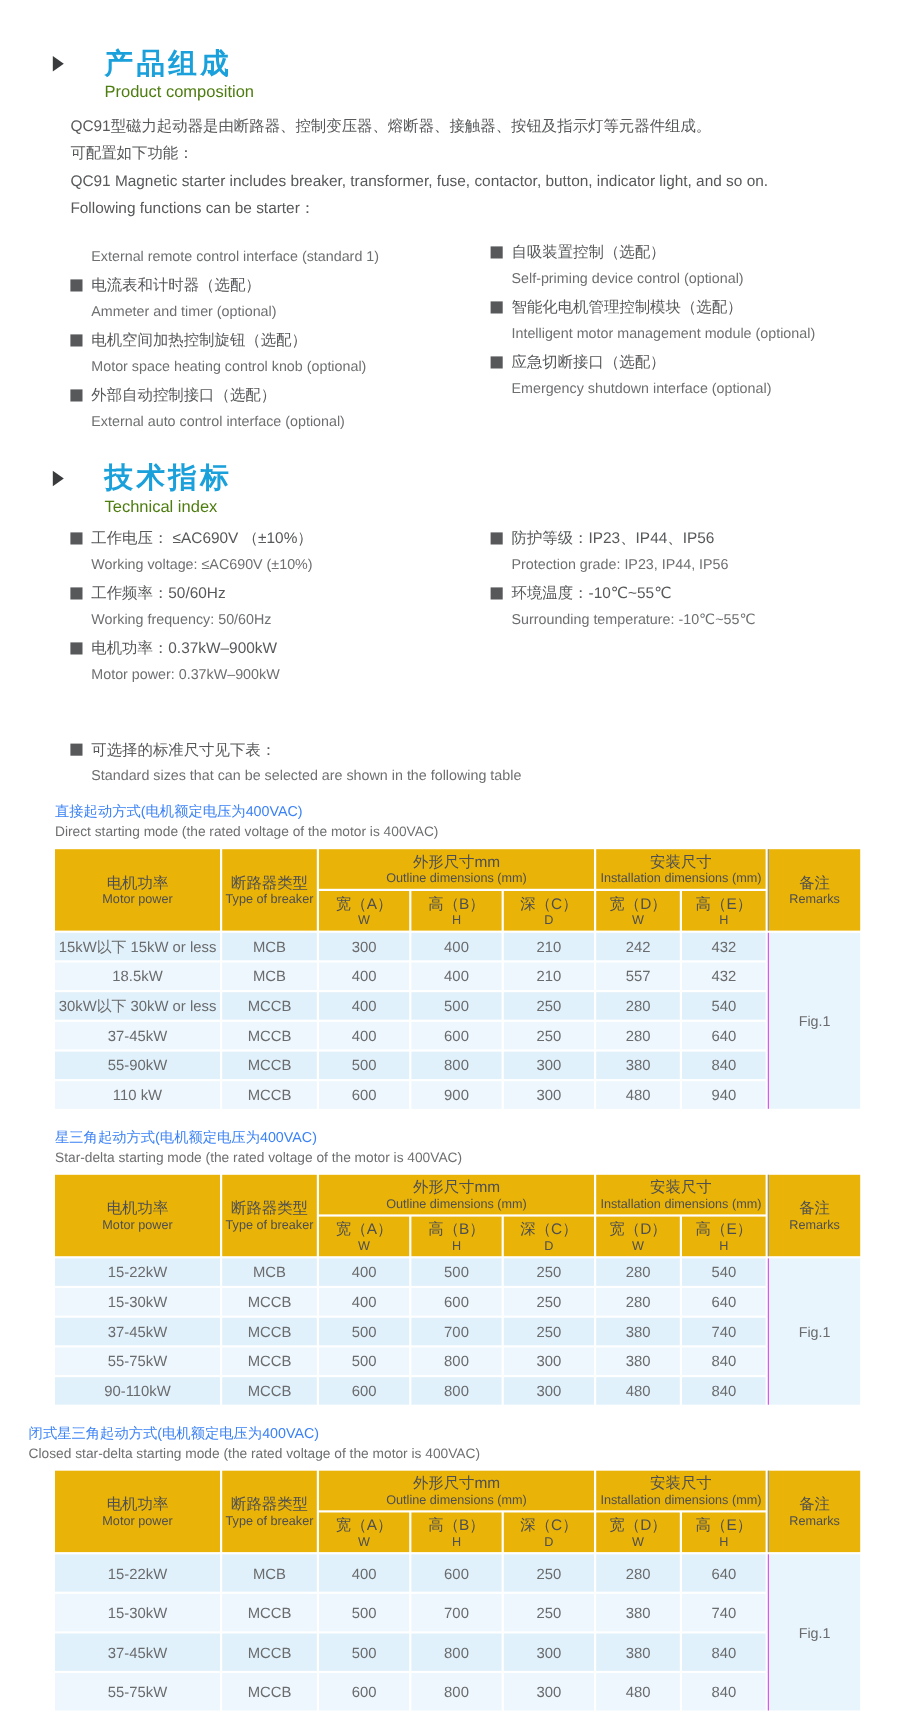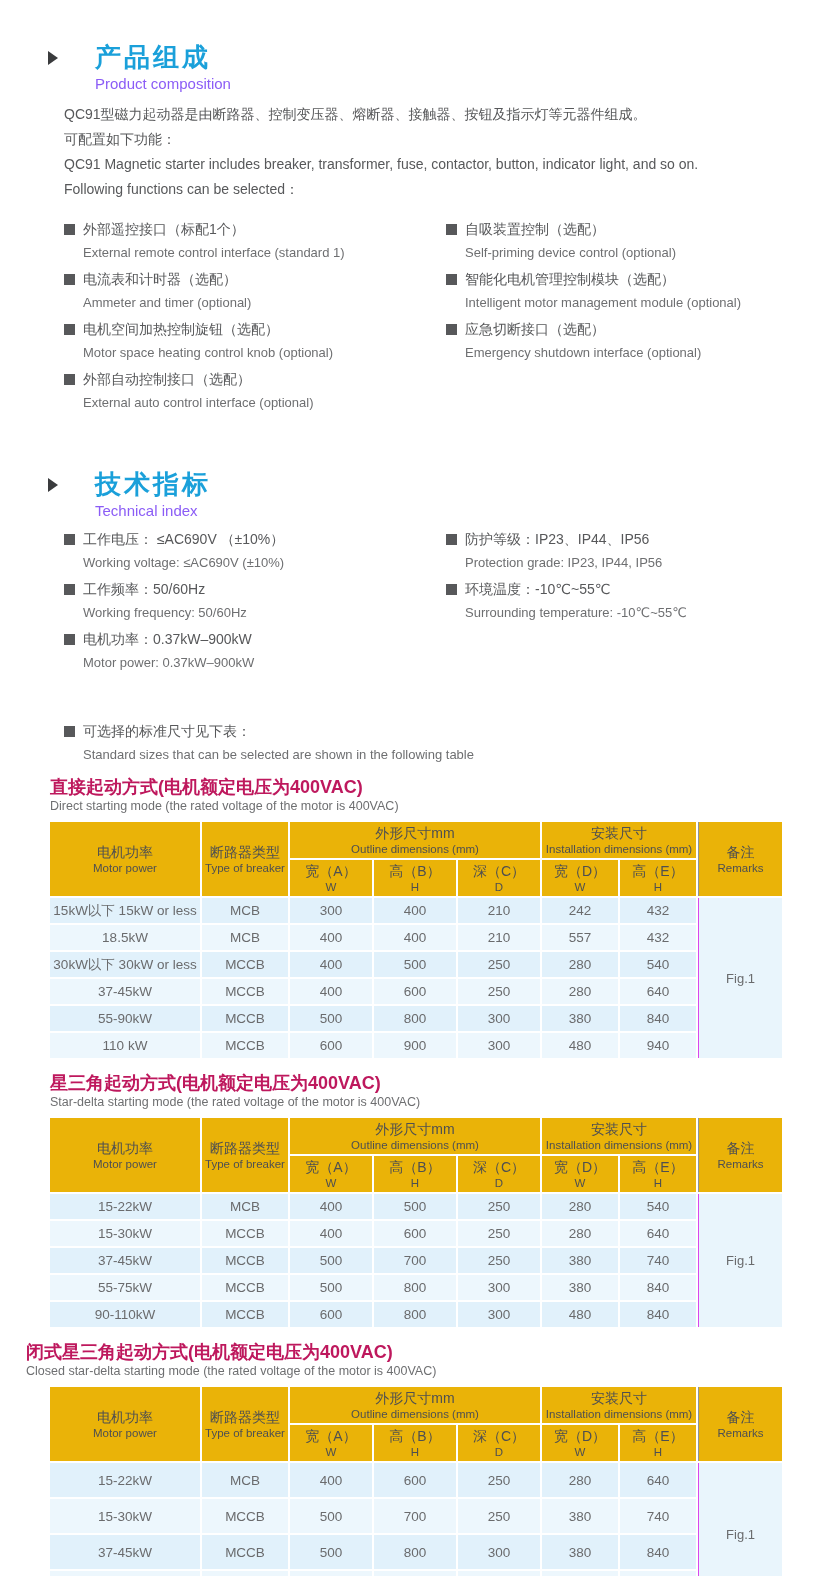--- a/index.html
+++ b/index.html
@@ -12,45 +12,45 @@
   .page { padding:42px 40px 0 48px; }
 
   
   .sec-head { display:flex; align-items:flex-start;gap:30px; }
   .arrow {
     width:0; height:0; margin:9px 7px 0 0;
     border-top:7px solid transparent; border-bottom:7px solid transparent;
     border-left:10px solid #3a3b3d;
   }
   .sec-title { font-size:26px; font-weight:bold; color:#1aa0da; letter-spacing:3px; line-height:30px; }
-  .sec-sub { font-size:15px; color:#8b5cf6; margin-top:3px; }
+  .sec-sub { font-size:15px; color:#4d7c0f; margin-top:3px; }
 
   
   .paras { margin:10px 0 17px 16px; }
   .para-line { font-size:14px; color:#57585a; line-height:25px; }
 
   
   .features { display:flex; margin:10px 0 0 16px; }
   .fcol-left { width:382px; }
   .fcol-right { flex:1; }
   .feat { margin-bottom:7px; }
   .feat-row { display:flex; align-items:center; }
   .bullet { width:11px; height:11px; background:#57585a; display:inline-block; margin-right:8px; flex:none; }
   .feat-zh { font-size:14px; color:#57585a; line-height:20px; }
   .feat-en { font-size:13px; color:#6e6f71; line-height:19px; margin:4px 0 0 19px; }
 
-  .tech { margin-top:50px; }
+  .tech { margin-top:20px; }
   .note { margin:42px 0 0 16px; }
   .note-en { margin-left:19px; }
 
   
   .tables-area { margin-top:6px; }
   .tbl-block { margin-top:14px; }
   .tbl-cap { margin:12px 0 5px 2px; }
-  .cap-zh { font-size:18px; color:#be185d; line-height:19px;font-weight:bold; }
+  .cap-zh { font-size:13px; color:#3b82f6; line-height:19px; }
   .cap-en { font-size:12.5px; color:#6e6f71; line-height:18px; }
   .outdent-cap .tbl-cap { margin-left:-22px; }
 
   table.dim-table {
     border-collapse:separate; border-spacing:2px;
     table-layout:fixed; width:736px;
   }
   .dim-table th {
     background:#eab308; font-weight:normal; color:#4e4f51;
     text-align:center; vertical-align:middle; padding:2px 1px;
@@ -80,29 +80,25 @@
       <span class="arrow"></span>
       <div>
         <div class="sec-title">产品组成</div>
         <div class="sec-sub">Product composition</div>
       </div>
     </div>
     <div class="paras">
         <div class="para-line">QC91型磁力起动器是由断路器、控制变压器、熔断器、接触器、按钮及指示灯等元器件组成。</div>
         <div class="para-line">可配置如下功能：</div>
         <div class="para-line">QC91 Magnetic starter includes breaker, transformer, fuse, contactor, button, indicator light, and so on.</div>
-        <div class="para-line">Following functions can be selected：</div>
+        <div class="para-line">Following functions can be starter：</div>
       </div>
     <div class="features">
       <div class="fcol-left">
           <div class="feat">
-            <div class="feat-row">
-              <span class="bullet"></span>
-              <span class="feat-zh">外部遥控接口（标配1个）</span>
-            </div>
             <div class="feat-en">External remote control interface (standard 1)</div>
           </div>
           <div class="feat">
             <div class="feat-row">
               <span class="bullet"></span>
               <span class="feat-zh">电流表和计时器（选配）</span>
             </div>
             <div class="feat-en">Ammeter and timer (optional)</div>
           </div>
           <div class="feat">

